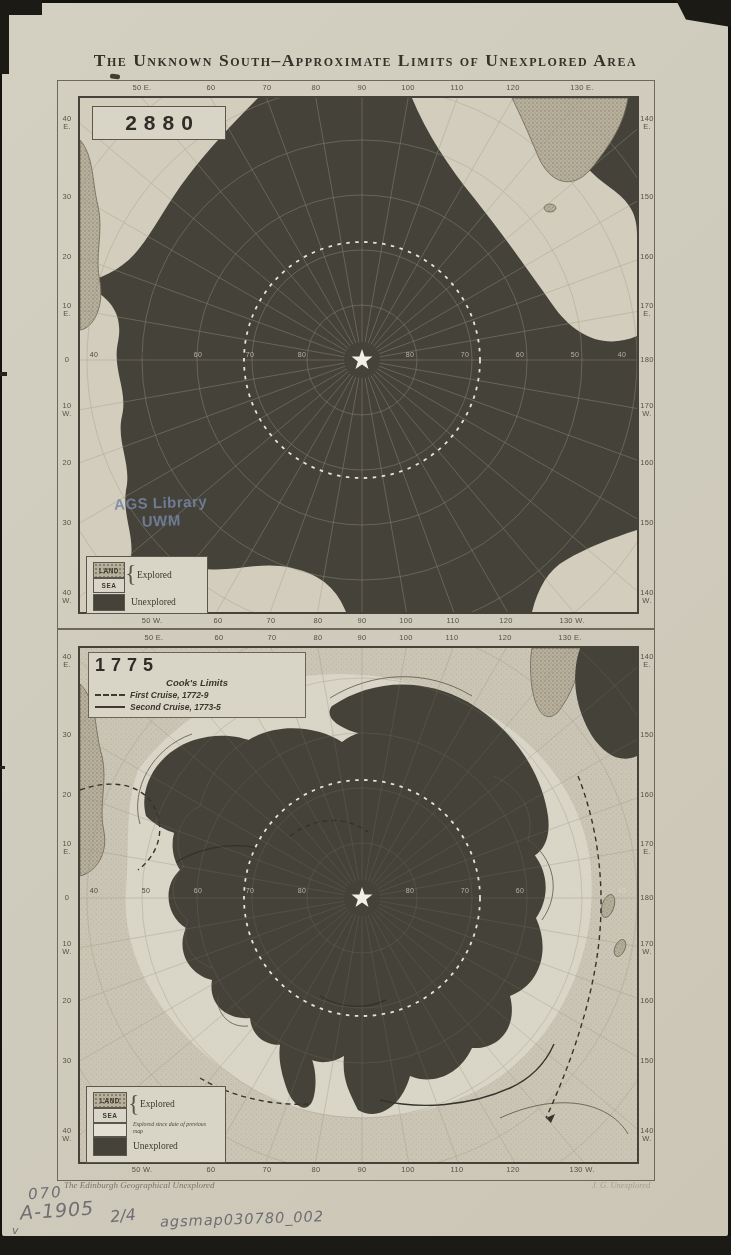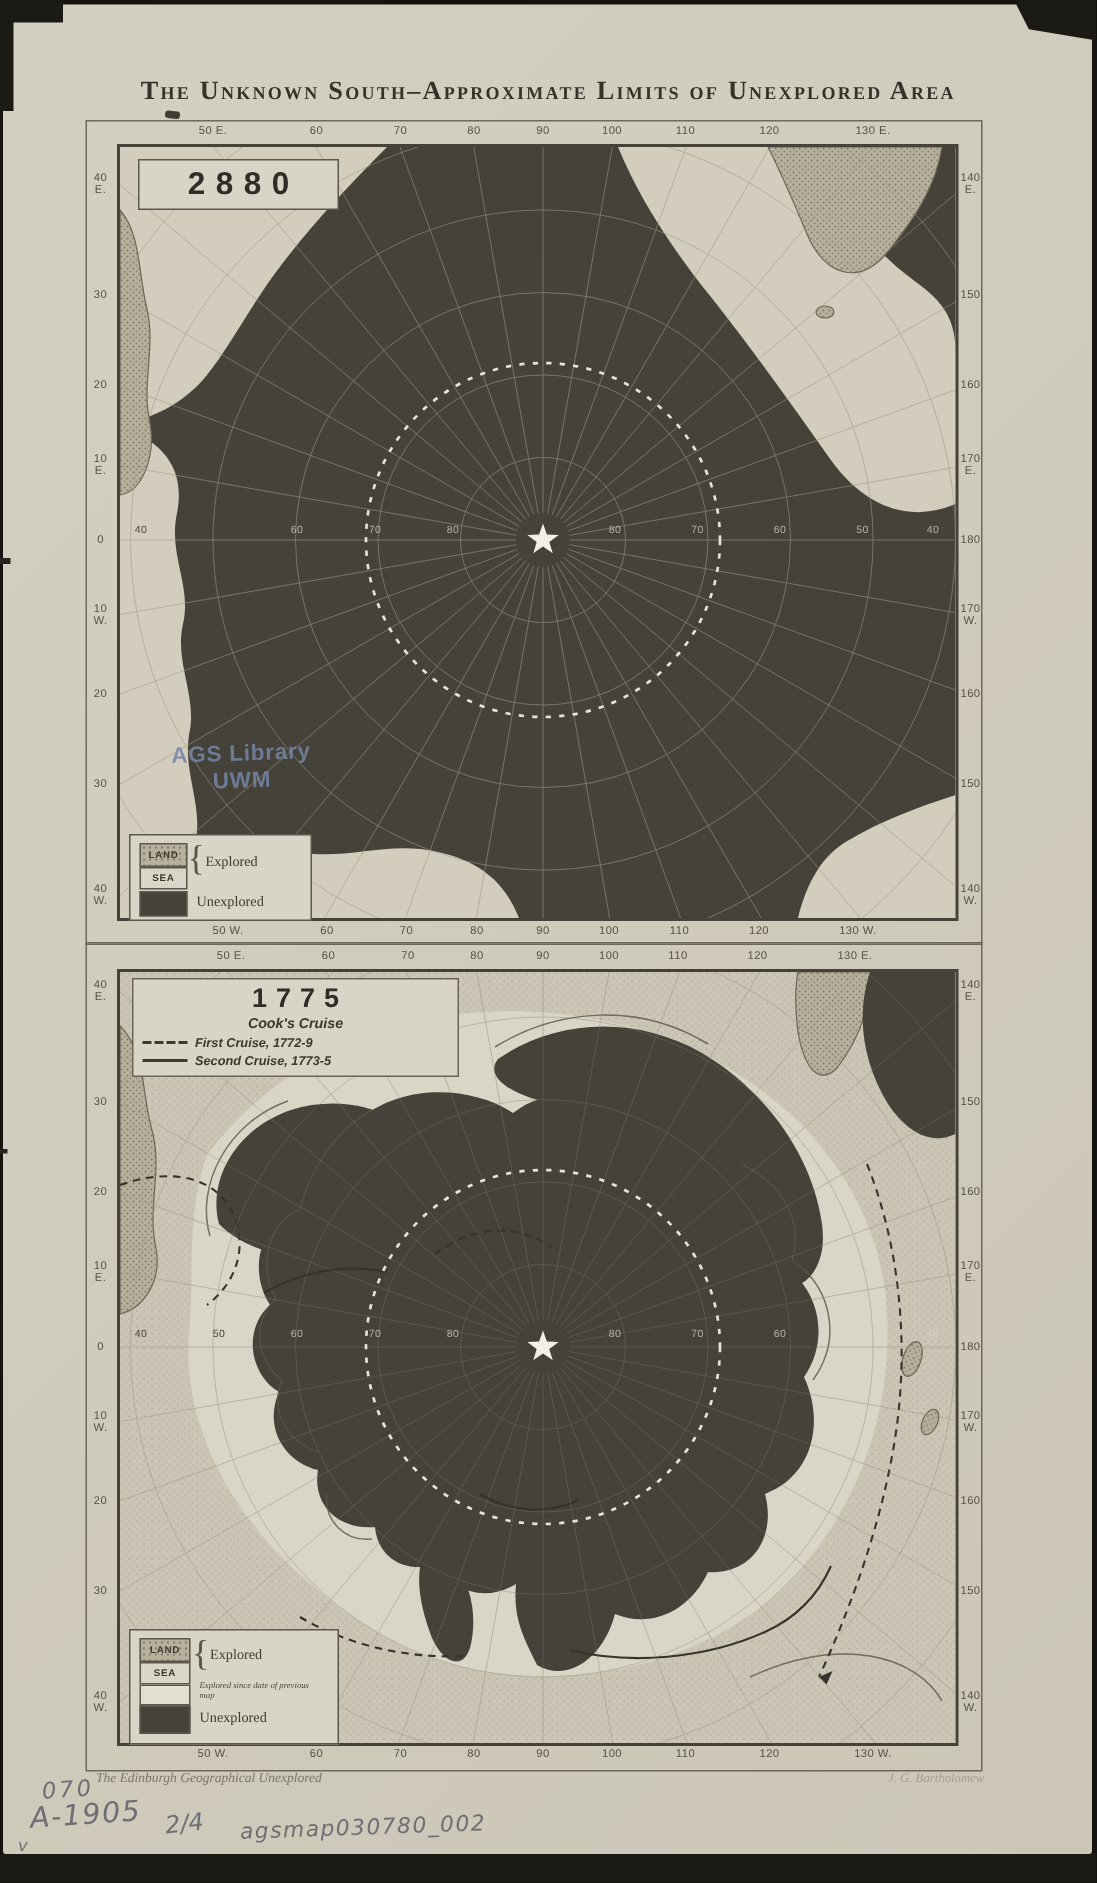--- a/index.html
+++ b/index.html
@@ -38,21 +38,21 @@
   .lat-dark .axlab{color:#4b473c;font-size:7px;}
   .lat-pale .axlab{color:rgba(224,218,202,.70);font-size:7px;}
 
   .year-box{position:absolute;background:#d8d4c6;border:1px solid #5c574c;z-index:6;
             display:flex;align-items:center;justify-content:center;}
   #box-1760{left:92px;top:106px;width:132px;height:32px;}
   #box-1760 span{font-weight:bold;font-size:21px;letter-spacing:7px;color:#2f2d27;padding-left:7px;}
 
   #blk-1775{position:absolute;left:88px;top:652px;width:216px;height:62px;z-index:6;
             background:#d8d4c6;border:1px solid #6a6458;padding:2px 0 0 0;}
-  #blk-1775 .yr{font-weight:bold;font-size:18px;letter-spacing:6px;color:#2f2d27;text-align:center;padding-left:6px;}
+  #blk-1775 .yr{font-weight:bold;font-size:18px;letter-spacing:6px;color:#2f2d27;text-align:left;padding-left:6px;}
   #blk-1775 .cook{font-style:italic;font-weight:bold;font-size:9.5px;color:#3a372f;text-align:center;margin-top:1px;}
   #blk-1775 .cl{display:flex;align-items:center;font-style:italic;font-weight:bold;font-size:8.5px;
                 color:#3a372f;margin-top:2px;padding-left:6px;}
   .dash{width:30px;height:0;border-top:2px dashed #3c3a31;margin-right:5px;flex:0 0 auto;}
   .dash.solid{border-top-style:solid;}
 
   .legend{position:absolute;background:#d8d4c6;border:1px solid #5c574c;z-index:6;
           font-family:"Liberation Serif",serif;color:#46423a;}
   #legend-1760{left:86px;top:556px;width:120px;height:56px;}
   #legend-1775{left:86px;top:1086px;width:138px;height:75px;}
@@ -374,21 +374,21 @@
         <circle cx="282" cy="250" r="385"></circle>
         <circle cx="282" cy="250" r="440"></circle>
       </g>
     <circle cx="282" cy="250" r="118" fill="none" stroke="#efecdf" stroke-width="1.8" stroke-dasharray="3.5 5.5" opacity="0.95"></circle>
     <path fill="#f2f0e6" transform="translate(282,250)" d="M0,-11 L2.6,-3.6 L10.5,-3.4 L4.2,1.4 L6.5,8.9 L0,4.4 L-6.5,8.9 L-4.2,1.4 L-10.5,-3.4 L-2.6,-3.6 Z"></path>
   </svg>
 </div>
 
 <div id="blk-1775">
   <div class="yr">1775</div>
-  <div class="cook">Cook's Cruise</div>
+  <div class="cook">Cook's Limits</div>
   <div class="cl">
     <span class="dash"></span>
     <span>First Cruise, 1772-9</span>
   </div>
   <div class="cl">
     <span class="dash solid"></span>
     <span>Second Cruise, 1773-5</span>
   </div>
 </div>
 
@@ -519,21 +519,21 @@
     <span class="axlab" style="left: 250px; top: 890px;">70</span>
     <span class="axlab" style="left: 302px; top: 890px;">80</span>
     <span class="axlab" style="left: 410px; top: 890px;">80</span>
     <span class="axlab" style="left: 465px; top: 890px;">70</span>
     <span class="axlab" style="left: 520px; top: 890px;">60</span>
     <span class="axlab" style="left: 575px; top: 890px;">50</span>
     <span class="axlab" style="left: 622px; top: 890px;">40</span>
   </div>
 
 <div id="imprint-left">The Edinburgh Geographical Unexplored</div>
-<div id="imprint-right">J. G. Bartholomew</div>
+<div id="imprint-right">J. G. Unexplored</div>
 
 <div class="pencil" id="note-code">070</div>
 <div class="pencil" id="note-acc">A-1905</div>
 <div class="pencil" id="note-frac">2/4</div>
 <div class="pencil" id="note-file">agsmap030780_002</div>
 <div class="pencil" id="note-tick">v</div>
 
 <div class="scan-dark" id="corner-tl-a"></div>
 <div class="scan-dark" id="corner-tl-b"></div>
 <div class="scan-dark" id="corner-tr"></div>

